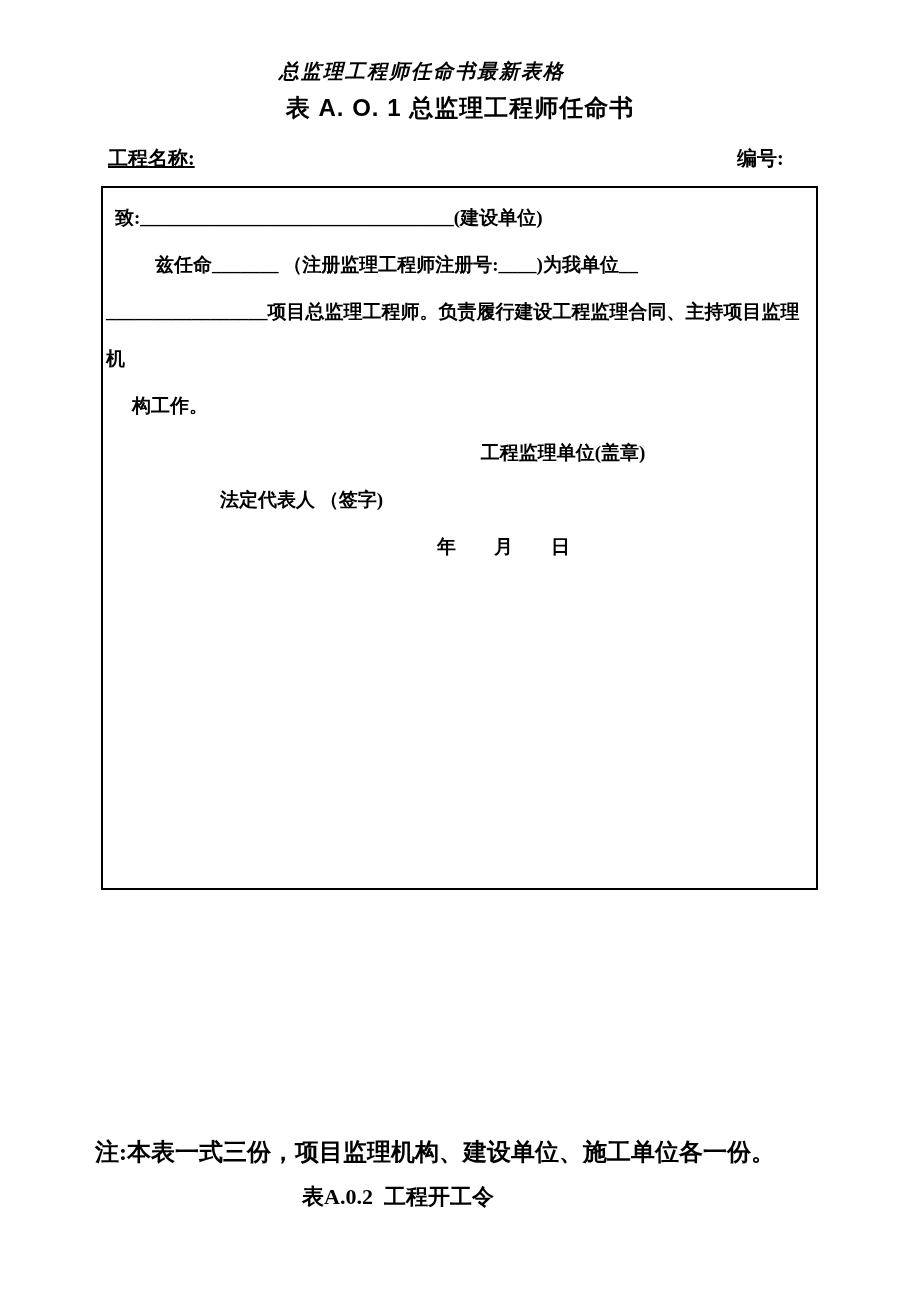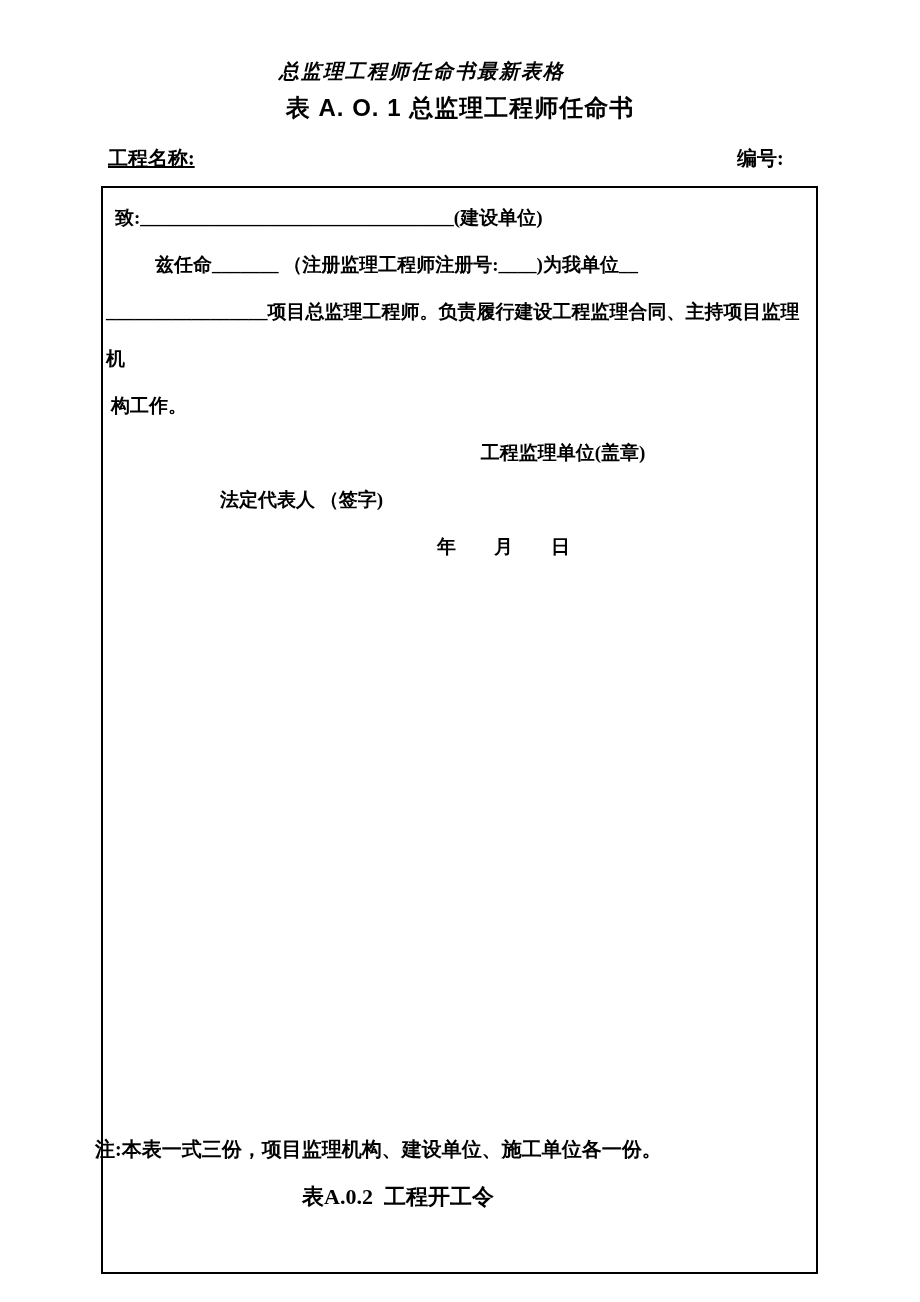--- a/index.html
+++ b/index.html
@@ -39,43 +39,43 @@
   }
   .number-label {
     position: absolute;
     top: 145px; left: 737px;
     font-size: 20px;
     font-weight: 600;
   }
   .form-box {
     position: absolute;
     left: 101px; top: 186px;
-    width: 717px; height: 1088px;
+    width: 717px; height: 704px;
     box-sizing: border-box;
     border: 2px solid #000000;
     padding-top: 6px;
   }
   .fl {
     margin: 0;
     font-size: 19px;
     line-height: 47px;
     font-weight: 600;
     white-space: pre-wrap;
   }
   .l1 { margin-left: 12px; }
   .l2 { margin-left: 52px; }
   .l3 { margin-left: 3px; }
-  .l4 { margin-left: 8px; }
+  .l4 { margin-left: 29px; }
   .l5 { margin-left: 207px; text-align: center; }
   .l6 { margin-left: 117px; }
   .l7 { margin-left: 334px; }
   .note {
     position: absolute;
     top: 1136px; left: 95px;
-    font-size: 20px;
+    font-size: 24px;
     font-weight: 600;
   }
   .next-title {
     position: absolute;
     top: 1182px; left: 0; width: 796px;
     text-align: center;
     font-size: 22px;
     font-weight: bold;
     white-space: pre;
   }

